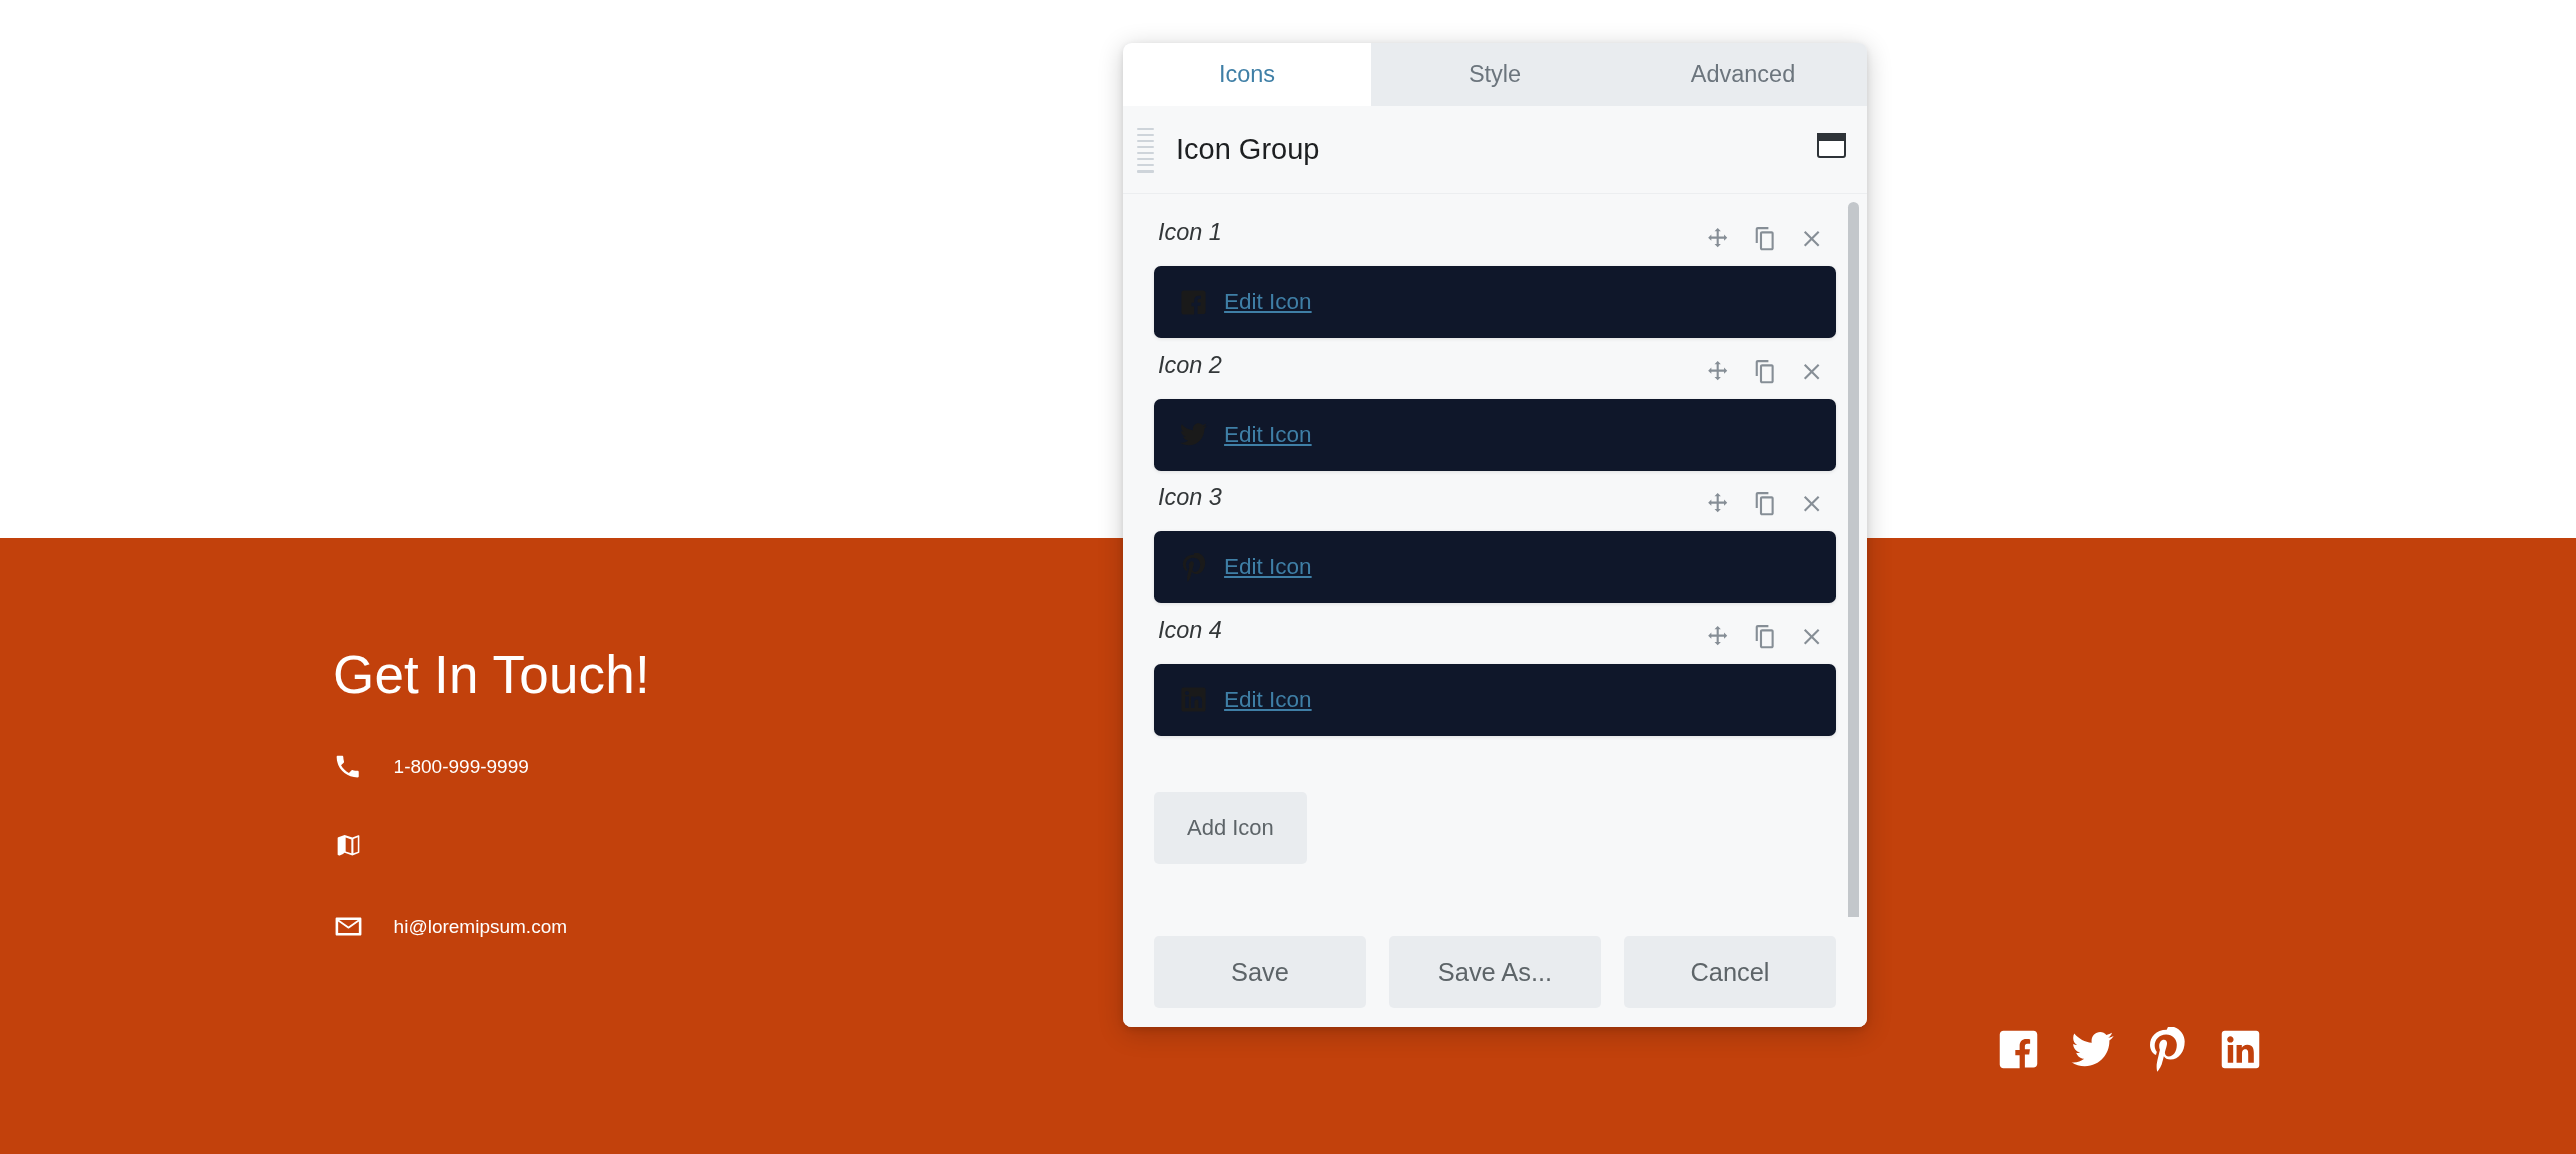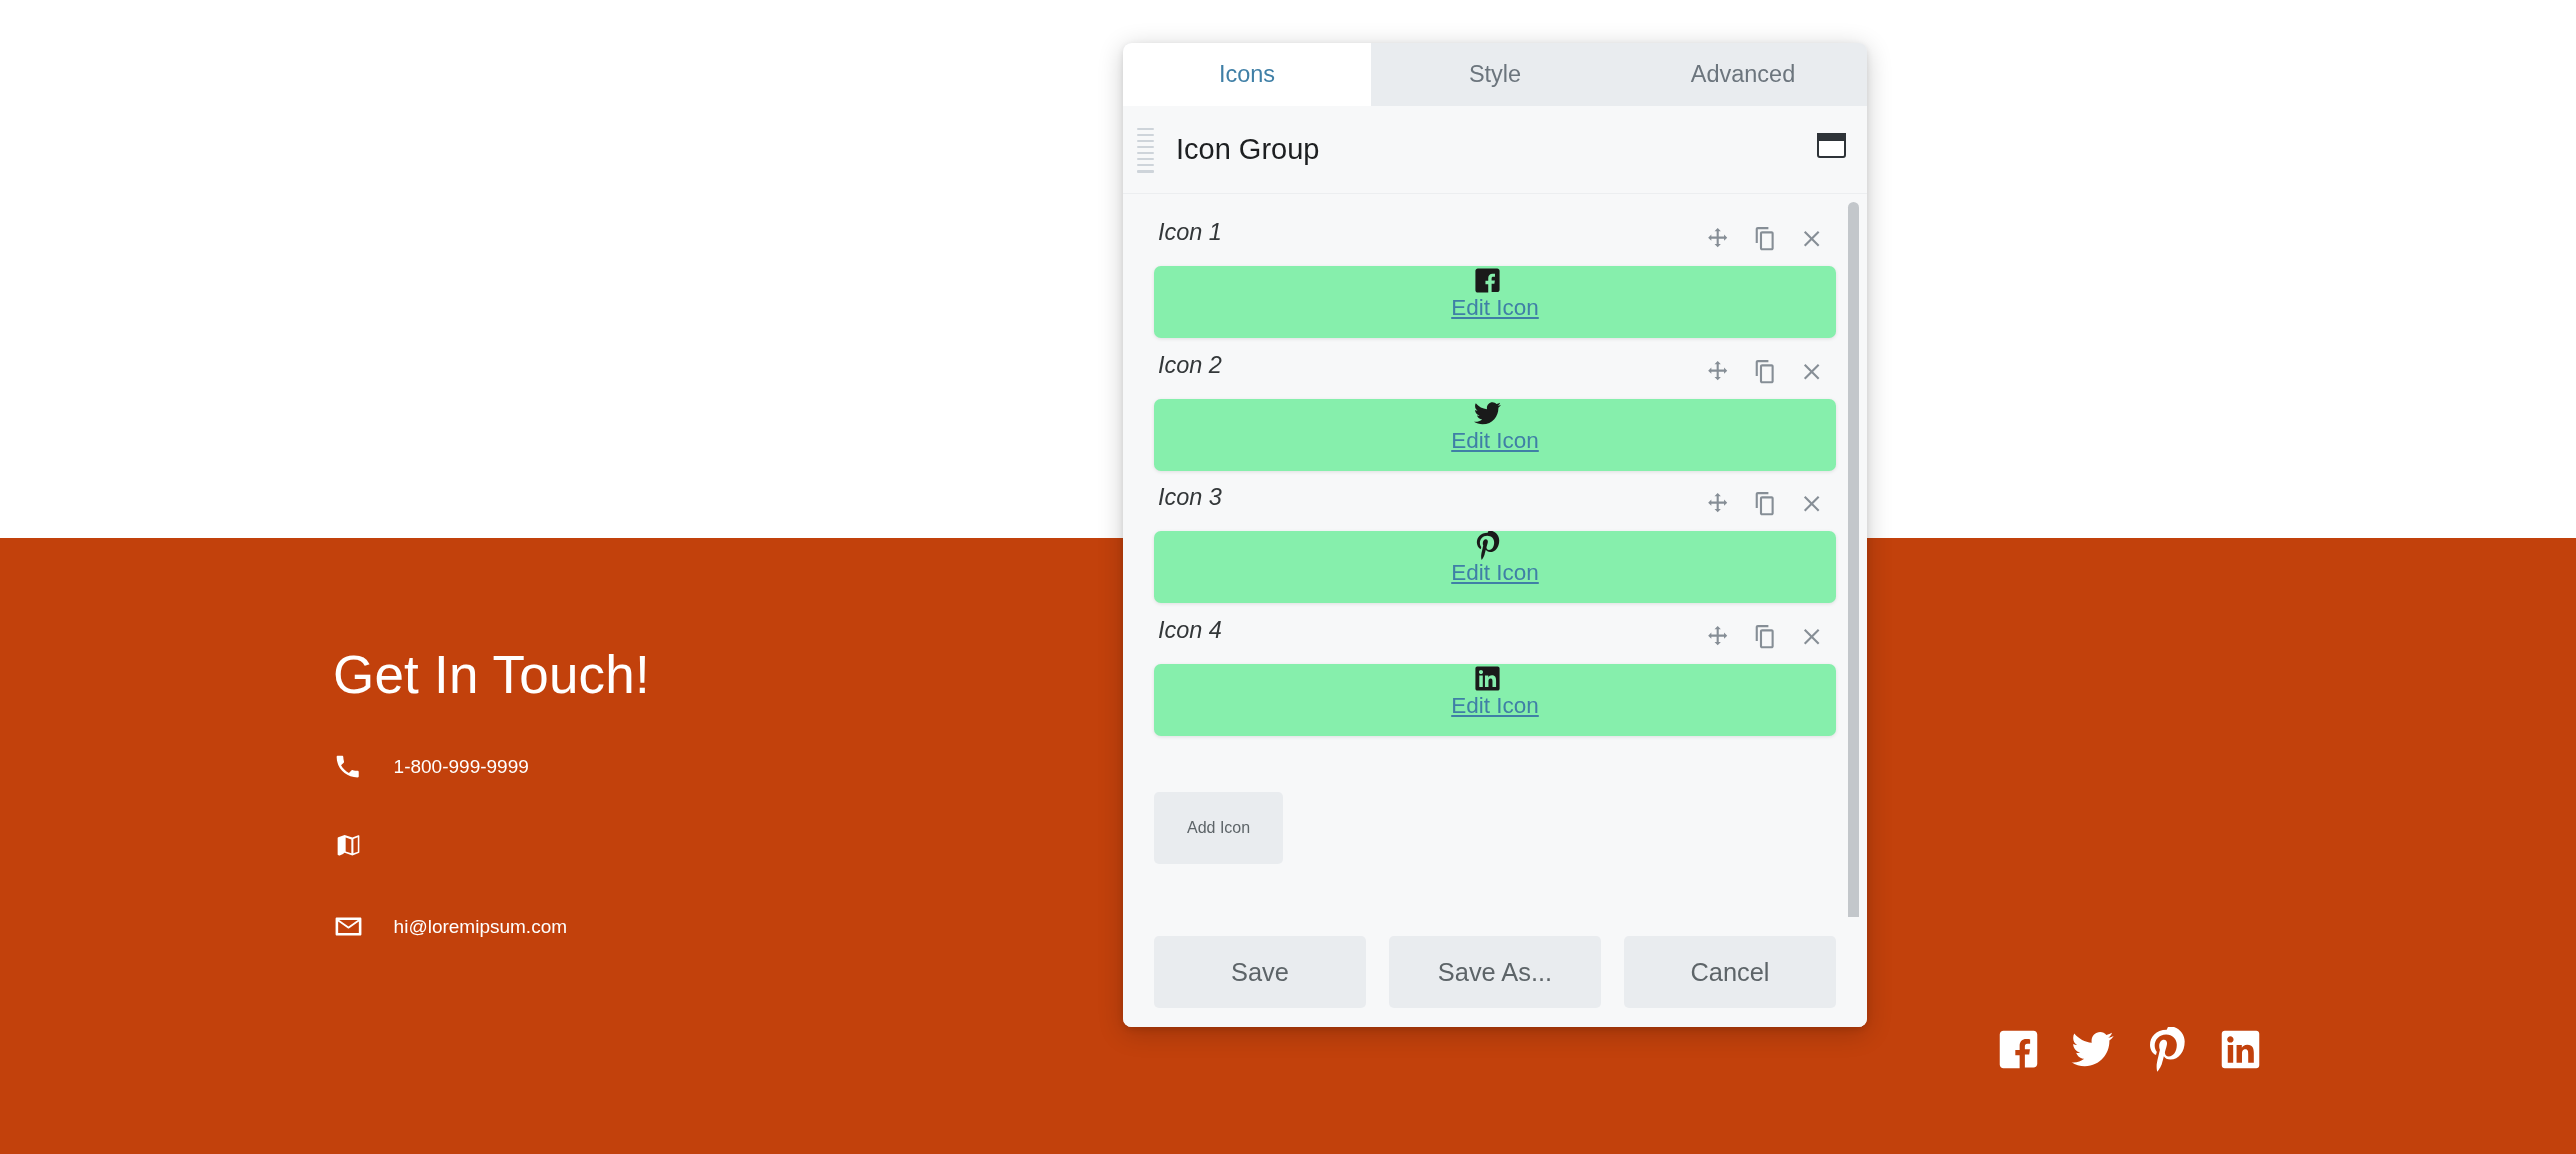--- a/index.html
+++ b/index.html
@@ -149,45 +149,44 @@
     font-style:italic;
   }
   .icon-block-label {
     font-size:23.5px; color:#333739; flex:1 1 auto;
   }
   .block-actions { display:flex; align-items:center; gap:21.5px; }
   .block-actions .act { width:25.4px; height:25.4px; cursor:pointer; display:block; }
   .block-actions .act svg { fill:#868e96; display:block; }
 
   .icon-card {
-    background:#86efac;
+    background:#0f172a;
     border-radius:6.8px;
     box-shadow:0 1px 3.9px rgba(0,0,0,0.10);
     height:72px;
     display:flex; align-items:center;
     padding:0 25.4px;
     margin-top:7.8px;
-    flex-direction:column;
   }
   .card-brand { width:29px; height:29px; margin-right:15.7px; flex:0 0 29px; }
   .card-brand svg { fill:#1a1a1a; display:block; }
   .edit-link {
     font-size:22.5px;
     color:#3f7fa6;
     text-decoration:underline;
     cursor:pointer;
   }
 
   #add-icon-btn {
     margin-top:43px;
     display:inline-flex; align-items:center; justify-content:center;
     height:72px; padding:0 33px;
     background:#e9ecef;
     border-radius:4.9px;
-    font-size:16px;
+    font-size:22px;
     color:#5d6468;
     cursor:pointer;
     user-select:none;
   }
 
   #modal-footer {
     flex:0 0 110px;
     background:#f7f8f9;
     display:flex; align-items:center;
     gap:23px;

